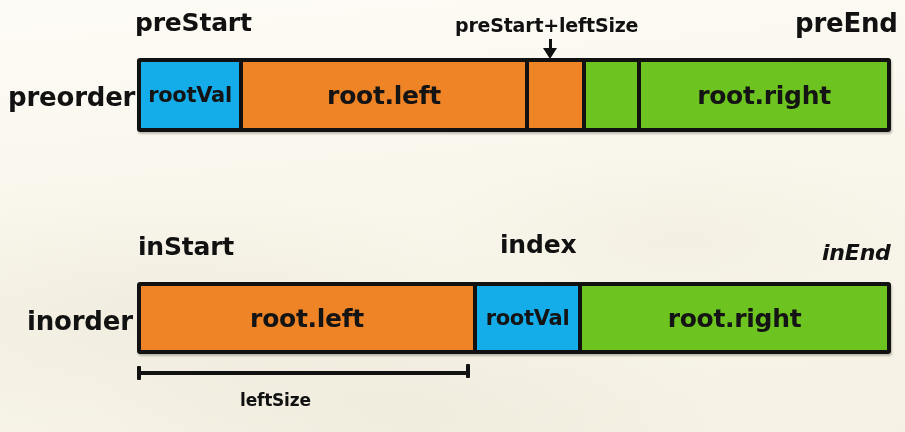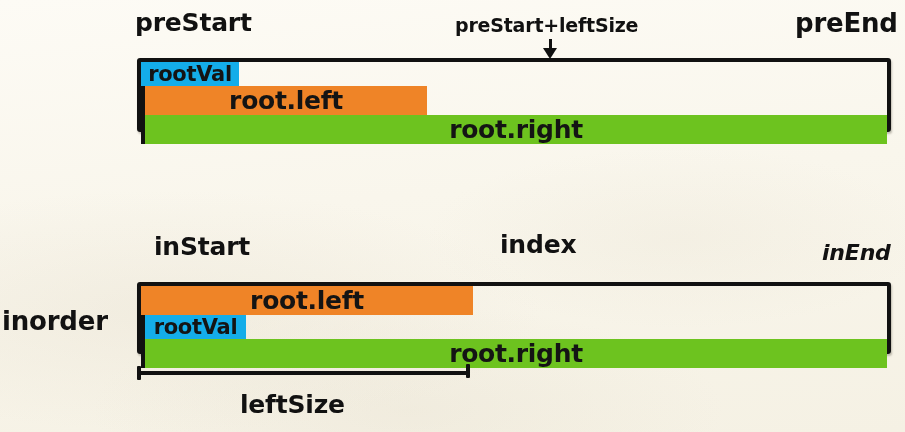--- a/index.html
+++ b/index.html
@@ -34,21 +34,20 @@
   }
 
   
   .bar {
     position: absolute;
     display: flex;
     box-sizing: border-box;
     border: 4px solid #111111;
     border-radius: 3px;
     box-shadow: 1px 2px 2px rgba(60,55,40,0.30);
-    flex-direction: column;
   }
   .seg {
     position: relative;
     box-sizing: border-box;
     display: flex;
     align-items: center;
     justify-content: center;
     font-weight: bold;
     color: #141414;
     white-space: nowrap;
@@ -94,51 +93,52 @@
     width: 4px;
     background: #111111;
     border-radius: 1px;
   }
 </style>
 </head>
 <body>
 
 <div id="canvas">
 
+  <div class="row-label" style="left:8px; top:82px; font-size:26px;">preorder</div>
 
   <div class="tick-label" style="left:135px; top:8px; font-size:25px;">preStart</div>
 
   <div class="tick-label" style="left:455px; top:14px; font-size:19px;">preStart+leftSize</div>
 
   <div class="arrow-line" style="left:549px; top:39px; height:13px;"></div>
   <div class="arrow-head" style="left:543px; top:48px;"></div>
 
   <div class="tick-label" style="left:795px; top:8px; font-size:26px;">preEnd</div>
 
   <div class="bar" style="left:137px; top:58px; width:754px; height:74px;">
     <div class="seg" style="width:98px; background:#14ade9; font-size:21px;">rootVal</div>
     <div class="seg" style="width:286px; background:#ef8427; font-size:25px;">root.left</div>
     <div class="seg" style="width:57px; background:#ef8427; font-size:20px;"></div>
     <div class="seg" style="width:55px; background:#6dc31f; font-size:20px;"></div>
     <div class="seg" style="flex:1; background:#6dc31f; font-size:25px;">root.right</div>
   </div>
 
-  <div class="row-label" style="left:2px; top:306px; font-size:26px;">inorder</div>
+  <div class="row-label" style="left:27px; top:306px; font-size:26px;">inorder</div>
 
-  <div class="tick-label" style="left:154px; top:232px; font-size:25px;">inStart</div>
+  <div class="tick-label" style="left:138px; top:232px; font-size:25px;">inStart</div>
 
   <div class="tick-label" style="left:482px; top:230px; font-size:25px;margin-left:18px;">index</div>
 
   <div class="tick-label" style="left:822px; top:240px; font-size:22px;font-style:italic;">inEnd</div>
 
   <div class="bar" style="left:137px; top:282px; width:754px; height:72px;">
     <div class="seg" style="width:332px; background:#ef8427; font-size:25px;">root.left</div>
     <div class="seg" style="width:105px; background:#14ade9; font-size:21px;">rootVal</div>
     <div class="seg" style="flex:1; background:#6dc31f; font-size:25px;">root.right</div>
   </div>
 
   <div class="bracket-tick" style="left:137px; top:366px; height:14px;"></div>
   <div class="bracket-bar" style="left:137px; top:371px; width:333px;"></div>
   <div class="bracket-tick" style="left:466px; top:364px; height:14px;"></div>
 
-  <div class="tick-label" style="left:240px; top:390px; font-size:25px;">leftSize</div>
+  <div class="tick-label" style="left:240px; top:390px; font-size:17px;">leftSize</div>
 
 </div>
 
 </body></html>

